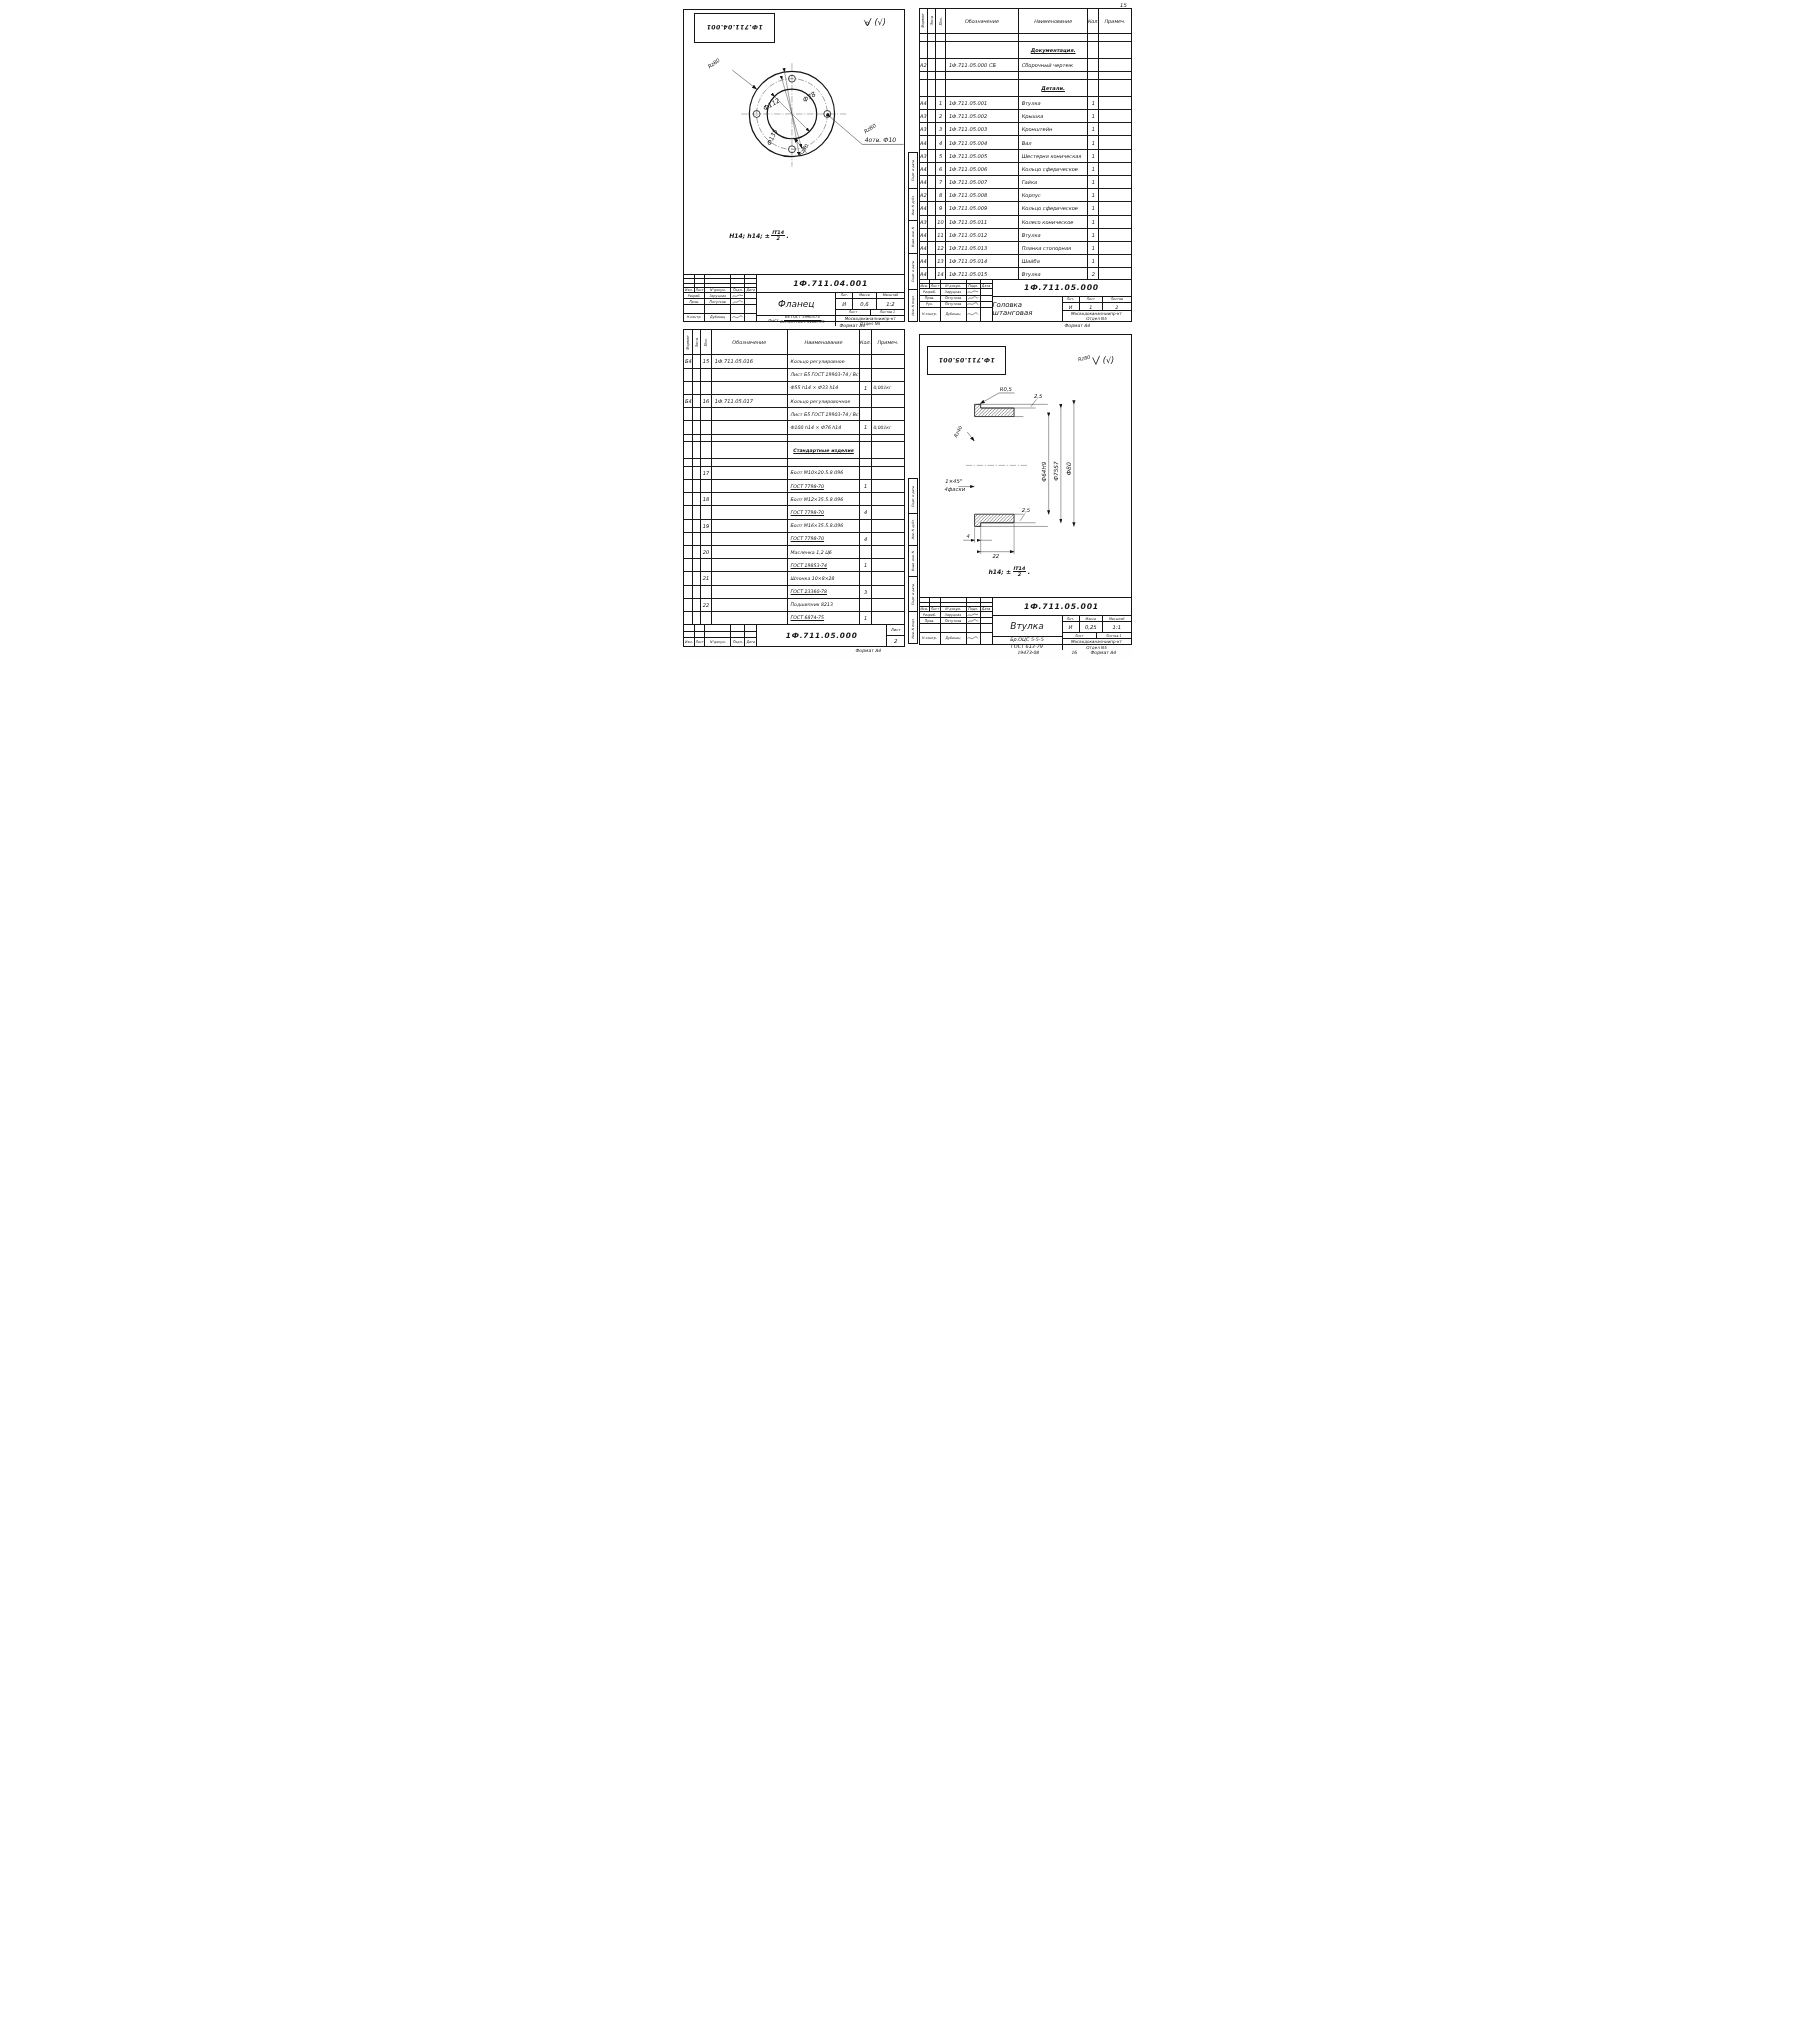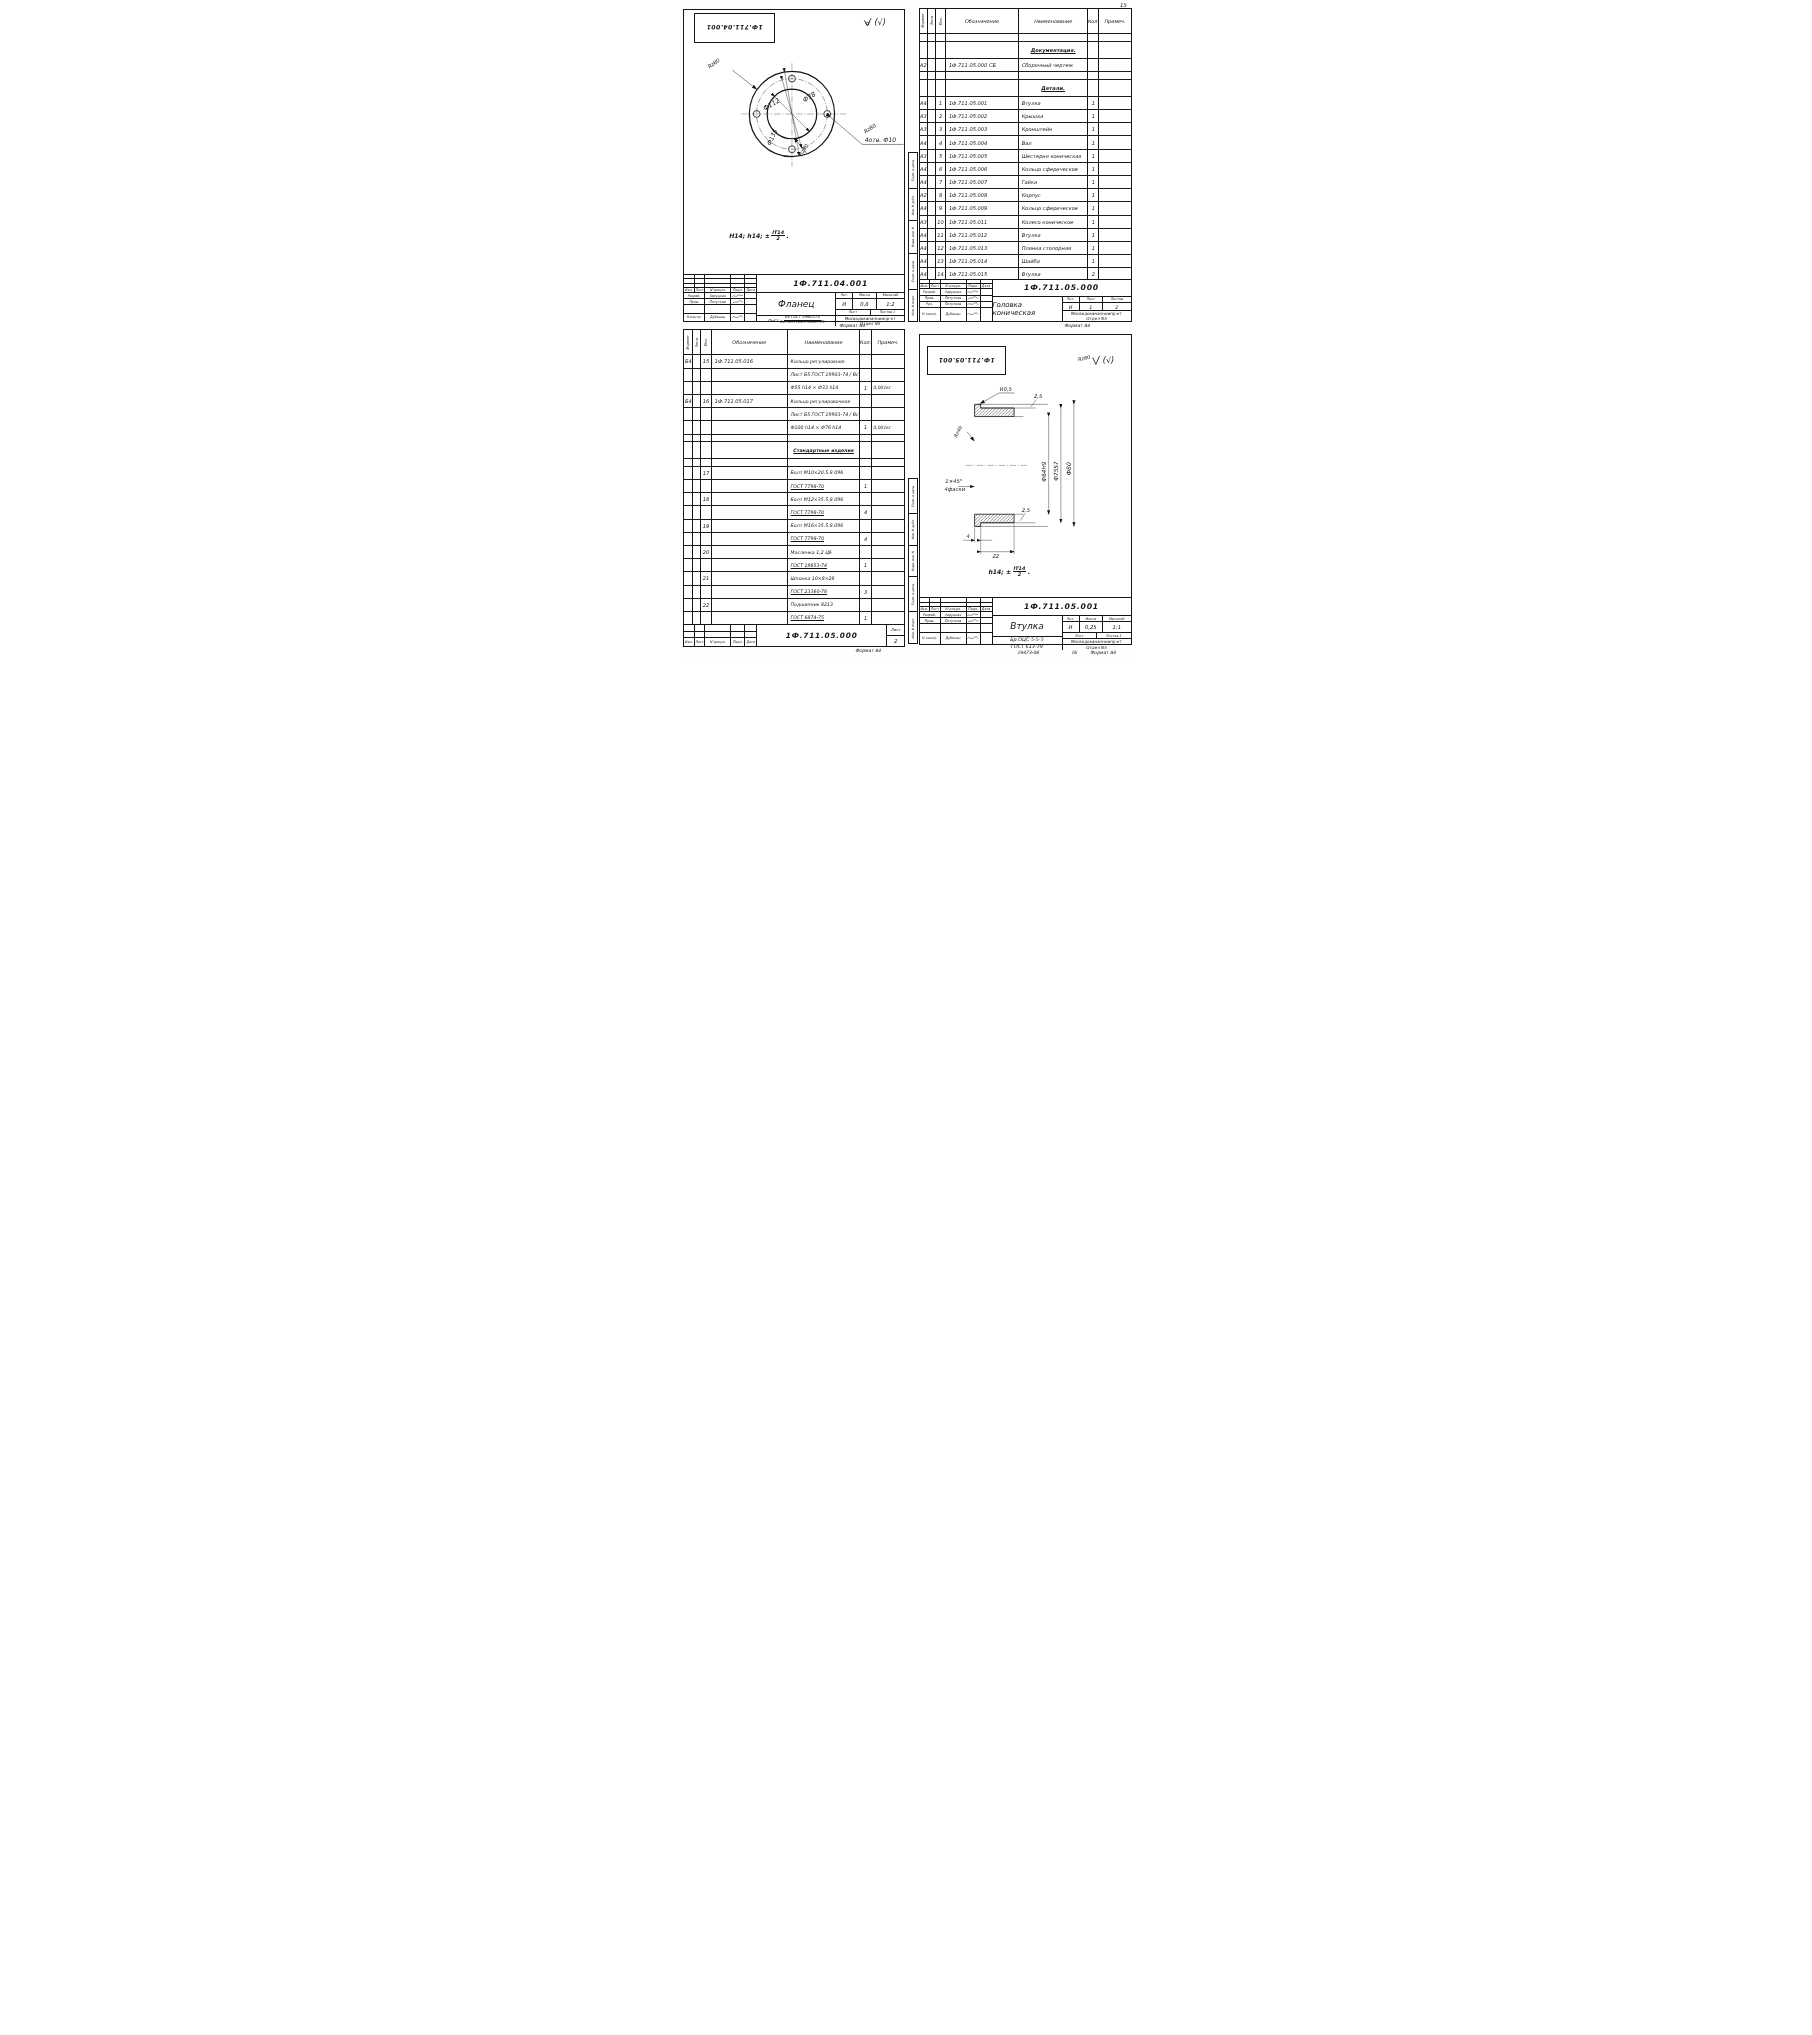--- a/index.html
+++ b/index.html
@@ -509,21 +509,21 @@
                 <path d="M1,6 C6,0 10,10 16,5 S24,2 27,6" fill="none" stroke="#151515" stroke-width="1.2"></path>
               </svg>
             </span>
           <i class="td w28 last"></i>
         </div>
       </div>
       <div class="tb-right">
         <div class="tb-doc" style="height:16.3px;">1Ф.711.05.000</div>
         <div class="tb-bottom">
           <div class="tb-namecol">
-            <div class="tb-name" style="font-size:7px;">Головка коническая</div>
+            <div class="tb-name" style="font-size:7px;">Головка штанговая</div>
           </div>
           <div class="tb-props">
             <div class="prow" style="height:4.9px;">
               <span class="pcell" style="width:17px;">Лит.</span>
               <span class="pcell" style="width:23.6px;">Лист</span>
               <span class="pcell last" style="flex:1;">Листов</span>
             </div>
             <div class="prow" style="height:7.3px;">
               <span class="pcell" style="width:17px;font-size:4.9px;">И</span>
               <span class="pcell" style="width:23.6px;font-size:4.9px;">1</span>

